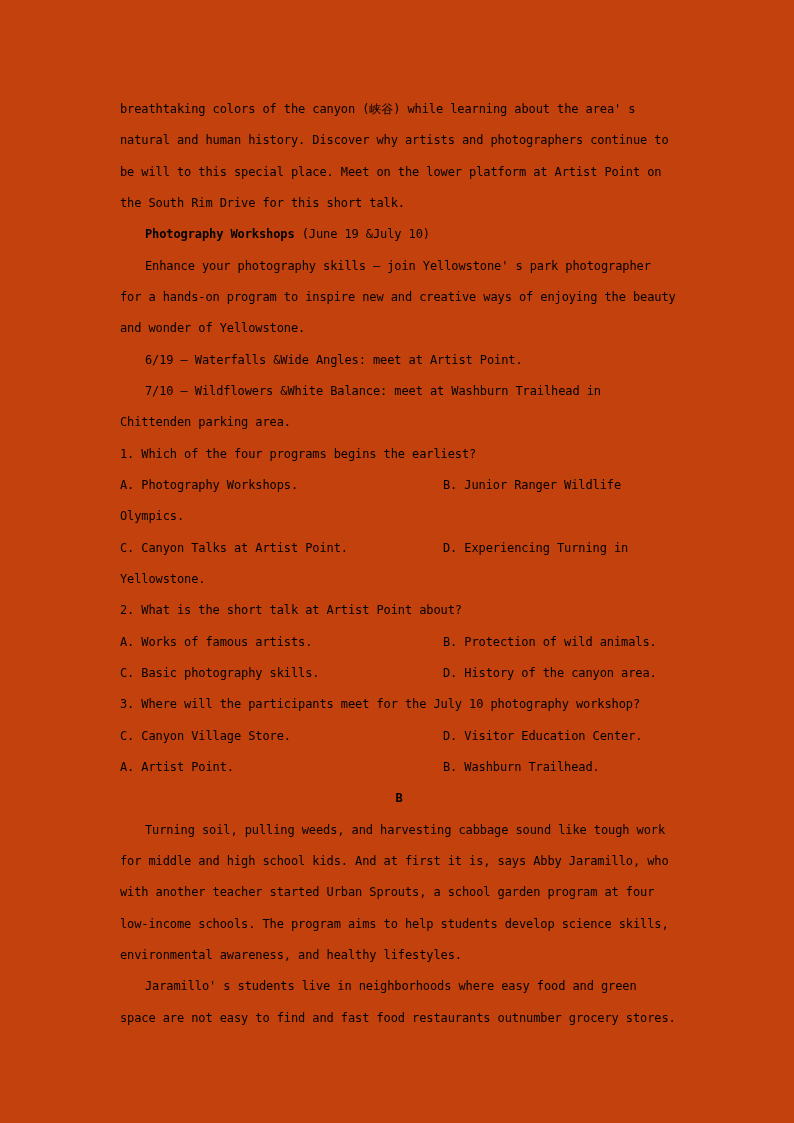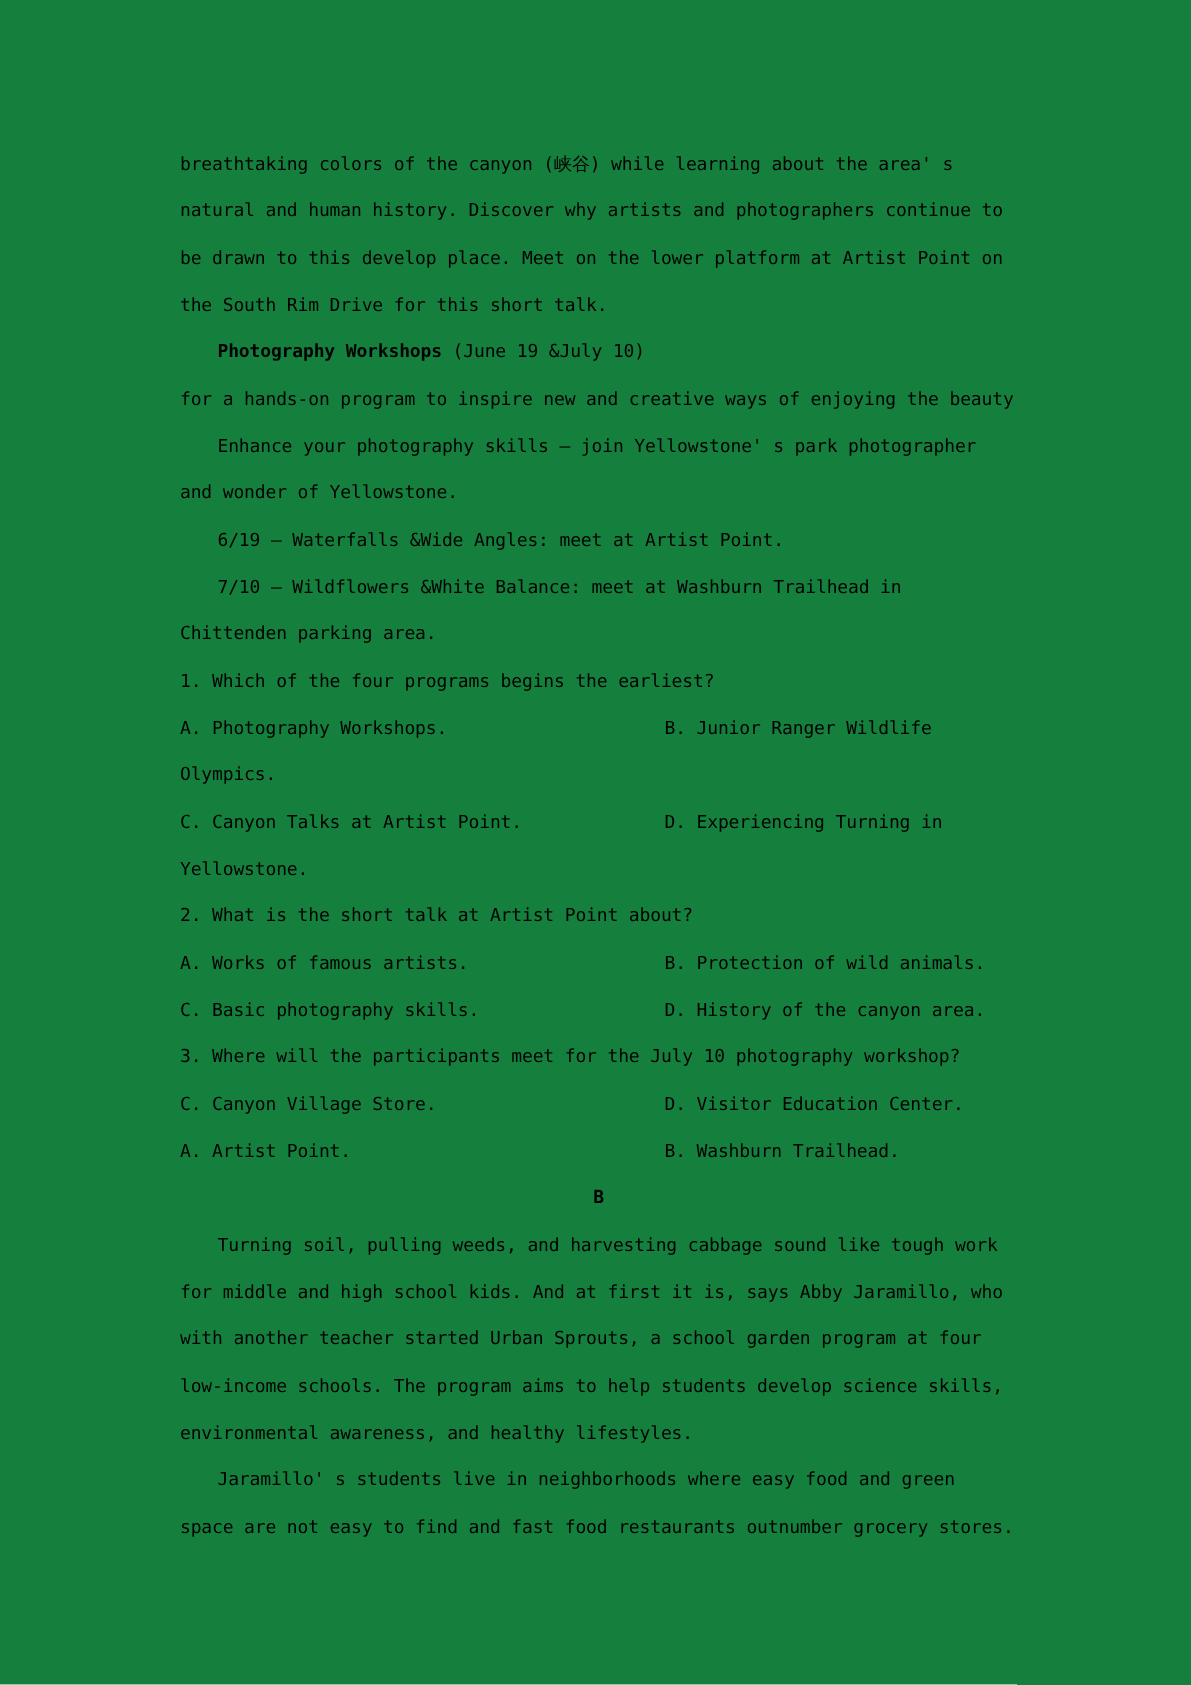--- a/index.html
+++ b/index.html
@@ -4,21 +4,21 @@
 <style>
   html, body {
     margin: 0;
     padding: 0;
     background: #ffffff;
   }
   .page {
     position: relative;
     width: 794px;
     height: 1123px;
-    background: #15803d;
+    background: #c2410c;
     overflow: hidden;
     font-family: "DejaVu Sans Mono", "Liberation Mono", monospace;
     font-size: 12px;
     color: #000000;
   }
   .content {
     position: absolute;
     left: 120px;
     top: 94px;
     width: 558px;
@@ -36,25 +36,25 @@
   .opt-a { flex: 0 0 323px; white-space: nowrap; }
   .opt-b { flex: 1 1 auto; white-space: nowrap; }
 </style>
 </head>
 <body>
 
 <div class="page">
   <div class="content">
       <div class="line"><span>breathtaking colors of the canyon (峡谷) while learning about the area' s</span></div>
       <div class="line"><span>natural and human history. Discover why artists and photographers continue to</span></div>
-      <div class="line"><span>be drawn to this develop place. Meet on the lower platform at Artist Point on</span></div>
+      <div class="line"><span>be will to this special place. Meet on the lower platform at Artist Point on</span></div>
       <div class="line"><span>the South Rim Drive for this short talk.</span></div>
       <div class="line indent"><span class="bold">Photography Workshops</span><span> (June 19 &amp;July 10)</span></div>
+      <div class="line indent"><span>Enhance your photography skills — join Yellowstone' s park photographer</span></div>
       <div class="line"><span>for a hands-on program to inspire new and creative ways of enjoying the beauty</span></div>
-      <div class="line indent"><span>Enhance your photography skills — join Yellowstone' s park photographer</span></div>
       <div class="line"><span>and wonder of Yellowstone.</span></div>
       <div class="line indent"><span>6/19 — Waterfalls &amp;Wide Angles: meet at Artist Point.</span></div>
       <div class="line indent"><span>7/10 — Wildflowers &amp;White Balance: meet at Washburn Trailhead in</span></div>
       <div class="line"><span>Chittenden parking area.</span></div>
       <div class="line"><span>1. Which of the four programs begins the earliest?</span></div>
       <div class="line opt-row">
         <span class="opt-a">A. Photography Workshops.</span>
         <span class="opt-b">B. Junior Ranger Wildlife</span>
       </div>
       <div class="line"><span>Olympics.</span></div>

